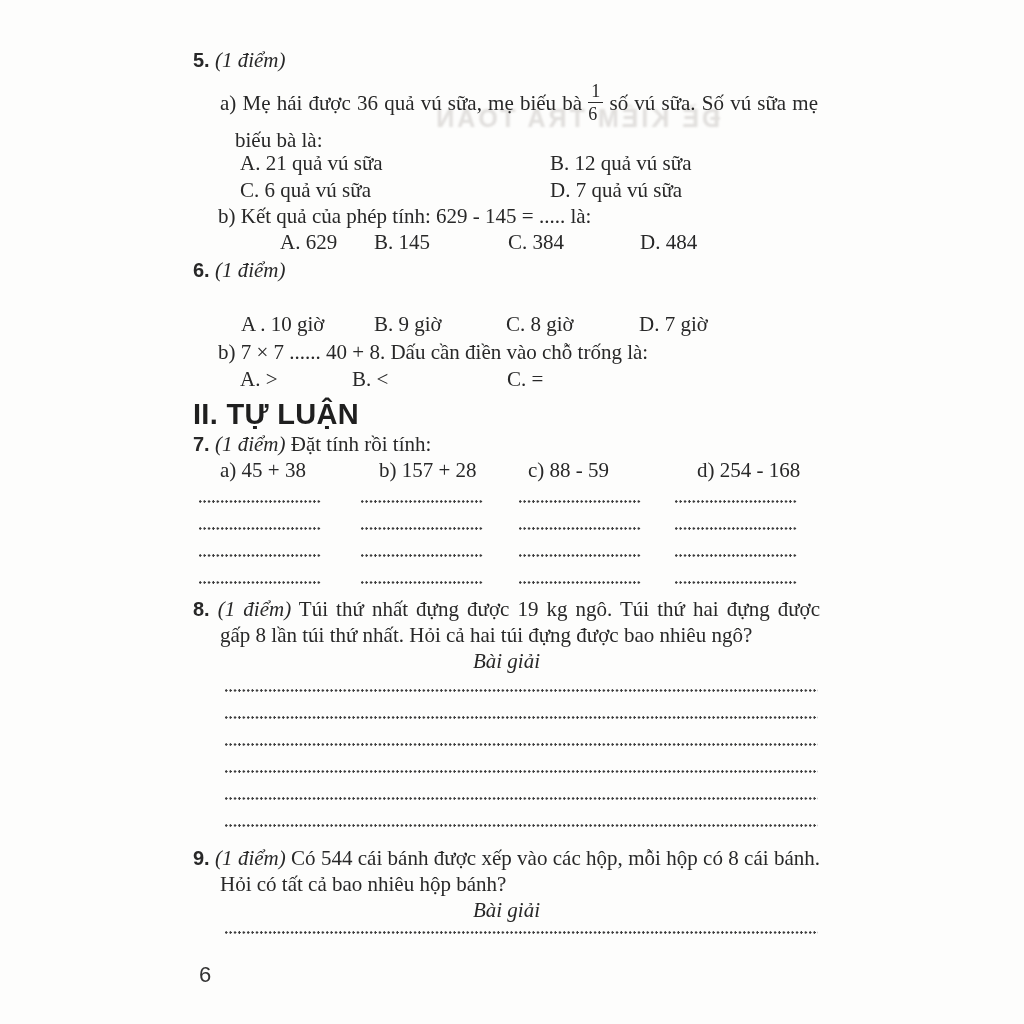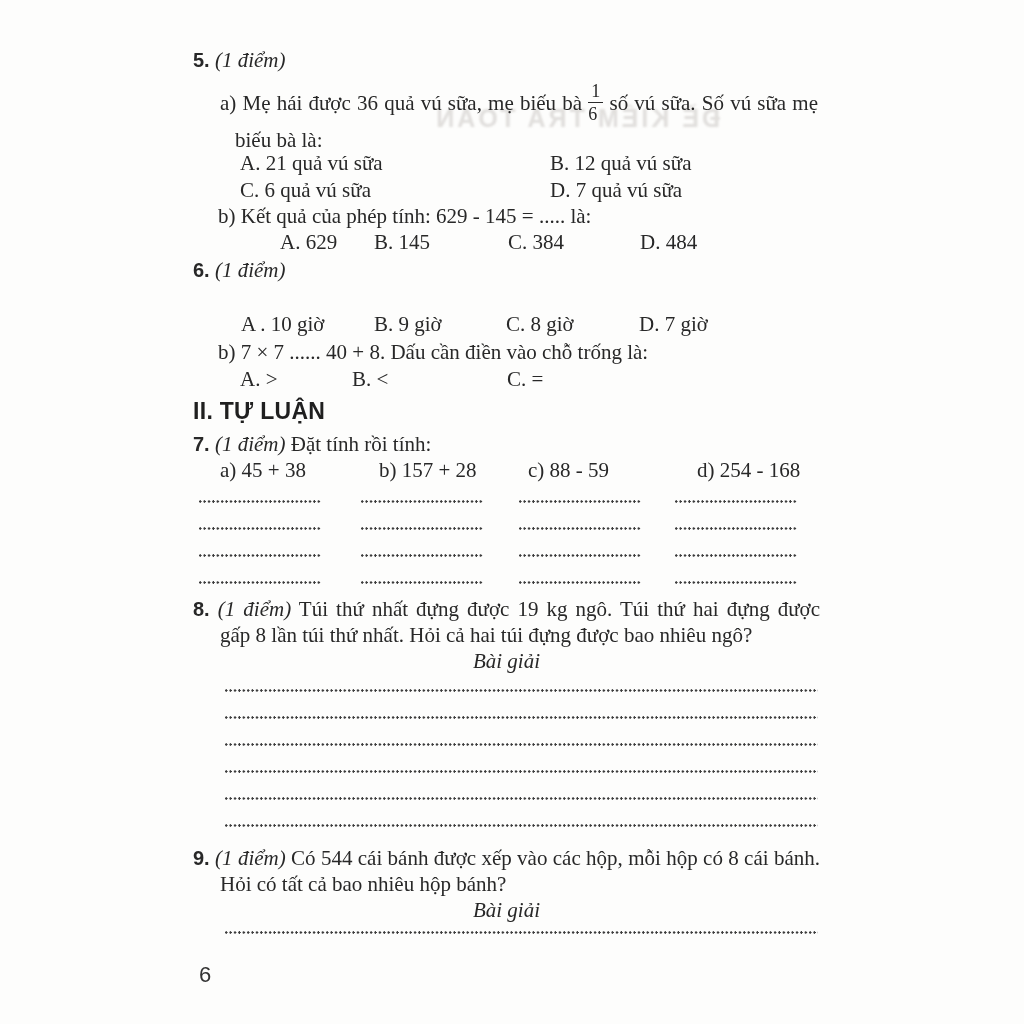--- a/index.html
+++ b/index.html
@@ -15,21 +15,21 @@
   .abs { position:absolute; }
   .body-text { font-size:21px; line-height:1.2; }
   .qnum {
     font-family:"Liberation Sans","DejaVu Sans",sans-serif;
     font-weight:bold; font-size:20px;
   }
   .pts { font-style:italic; font-size:21px; }
   .justify { text-align:justify; text-align-last:justify; }
   .section-title {
     font-family:"Liberation Sans","DejaVu Sans",sans-serif;
-    font-weight:bold; font-size:23px; letter-spacing:0.3px; color:#1f1f1f;
+    font-weight:bold; font-size:29px; letter-spacing:0.3px; color:#1f1f1f;
   }
   .solution { font-style:italic; font-size:21px; text-align:center; }
 
   .fraction {
     display:inline-block; vertical-align:middle; text-align:center;
     font-size:18px; line-height:1.12; transform:translateY(-3px);
   }
   .fraction .fr-num { display:block; border-bottom:1.6px solid #2b2b2b; padding:0 3px 1px; }
   .fraction .fr-den { display:block; padding-top:1px; }
 

